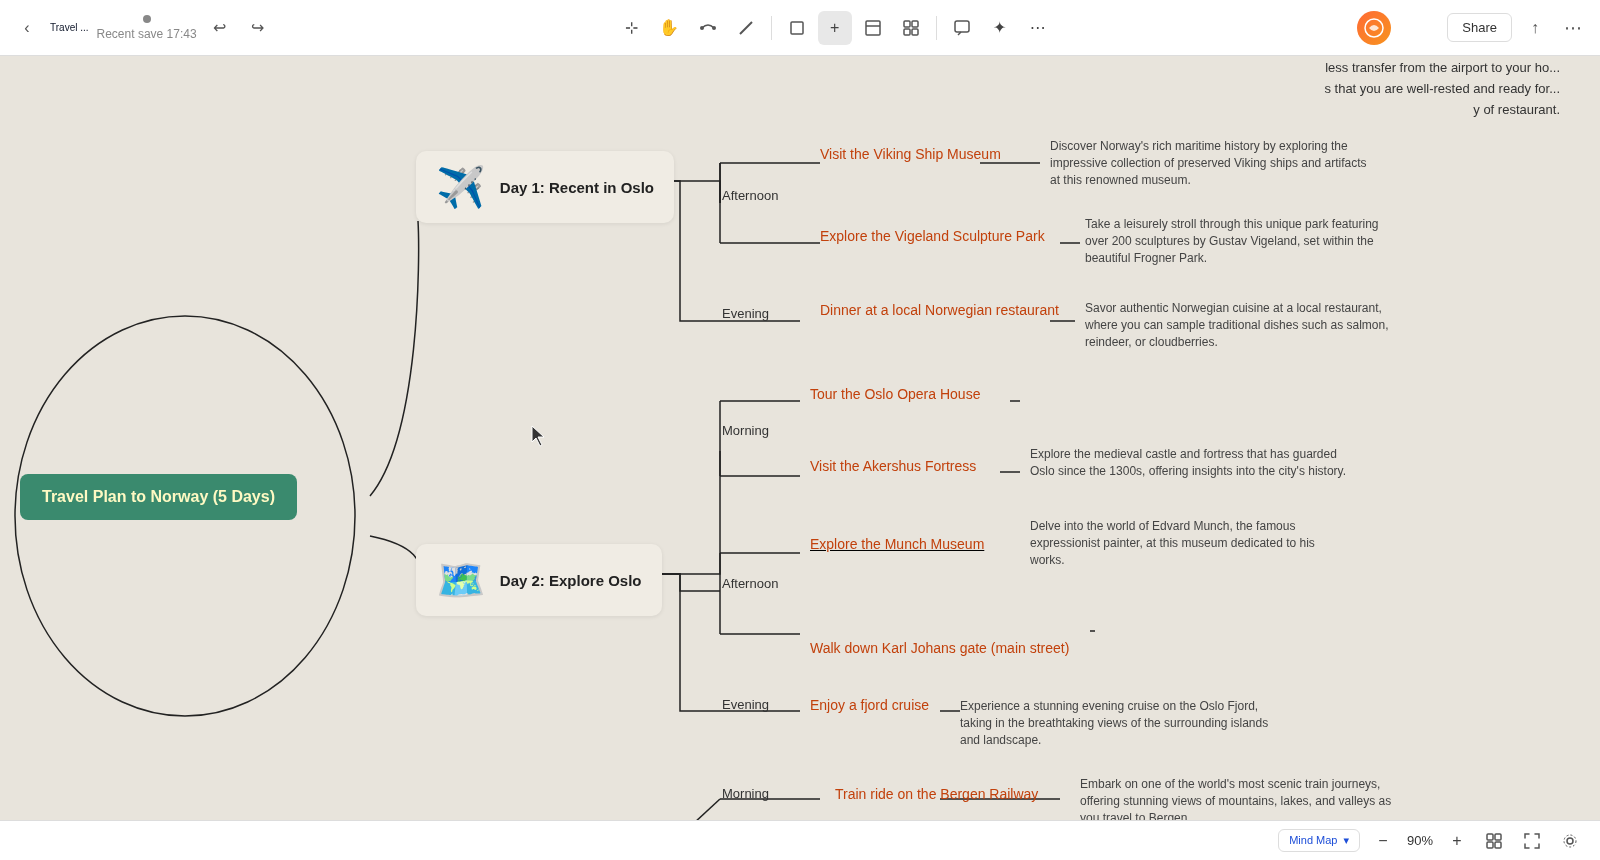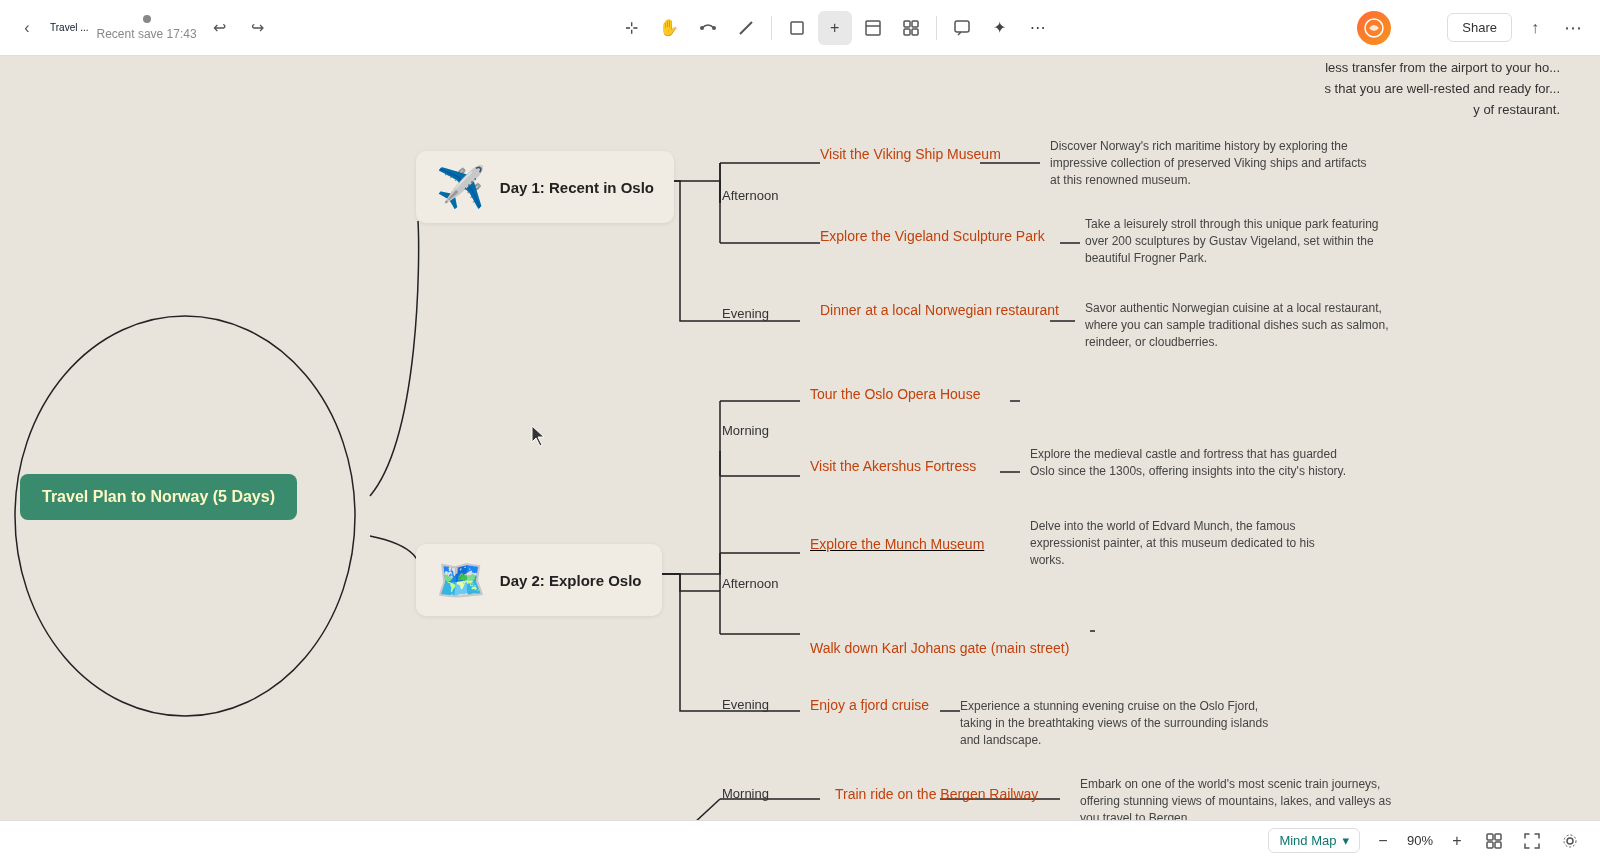--- a/index.html
+++ b/index.html
@@ -205,29 +205,29 @@
       border-top: 1px solid #ddd;
       display: flex;
       align-items: center;
       justify-content: flex-end;
       padding: 0 16px;
       gap: 10px;
       z-index: 100;
     }
     .view-dropdown {
       display: flex;
-      align-items: flex-end;
+      align-items: flex-start;
       gap: 6px;
       border: 1px solid #ddd;
       border-radius: 6px;
       padding: 4px 10px;
-      font-size: 13px;
+      font-size: 11px;
       cursor: pointer;
       background: #fff;
-      color: #0f766e;
+      color: #1d4ed8;
     }
     .zoom-controls {
       display: flex;
       align-items: center;
       gap: 6px;
     }
     .zoom-btn {
       width: 26px; height: 26px;
       border: none; background: none;
       cursor: pointer;

